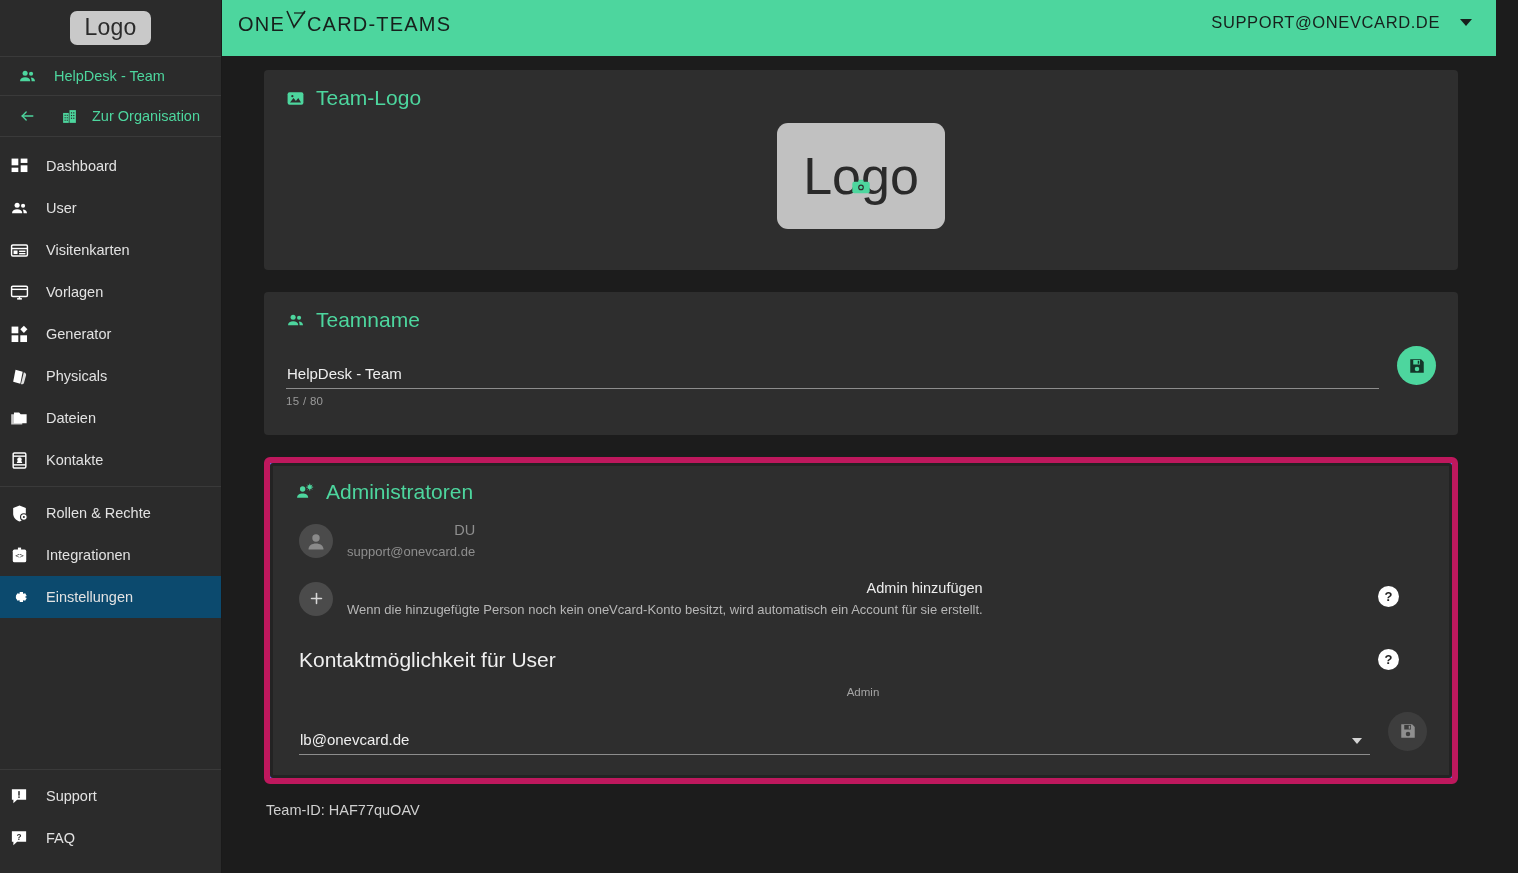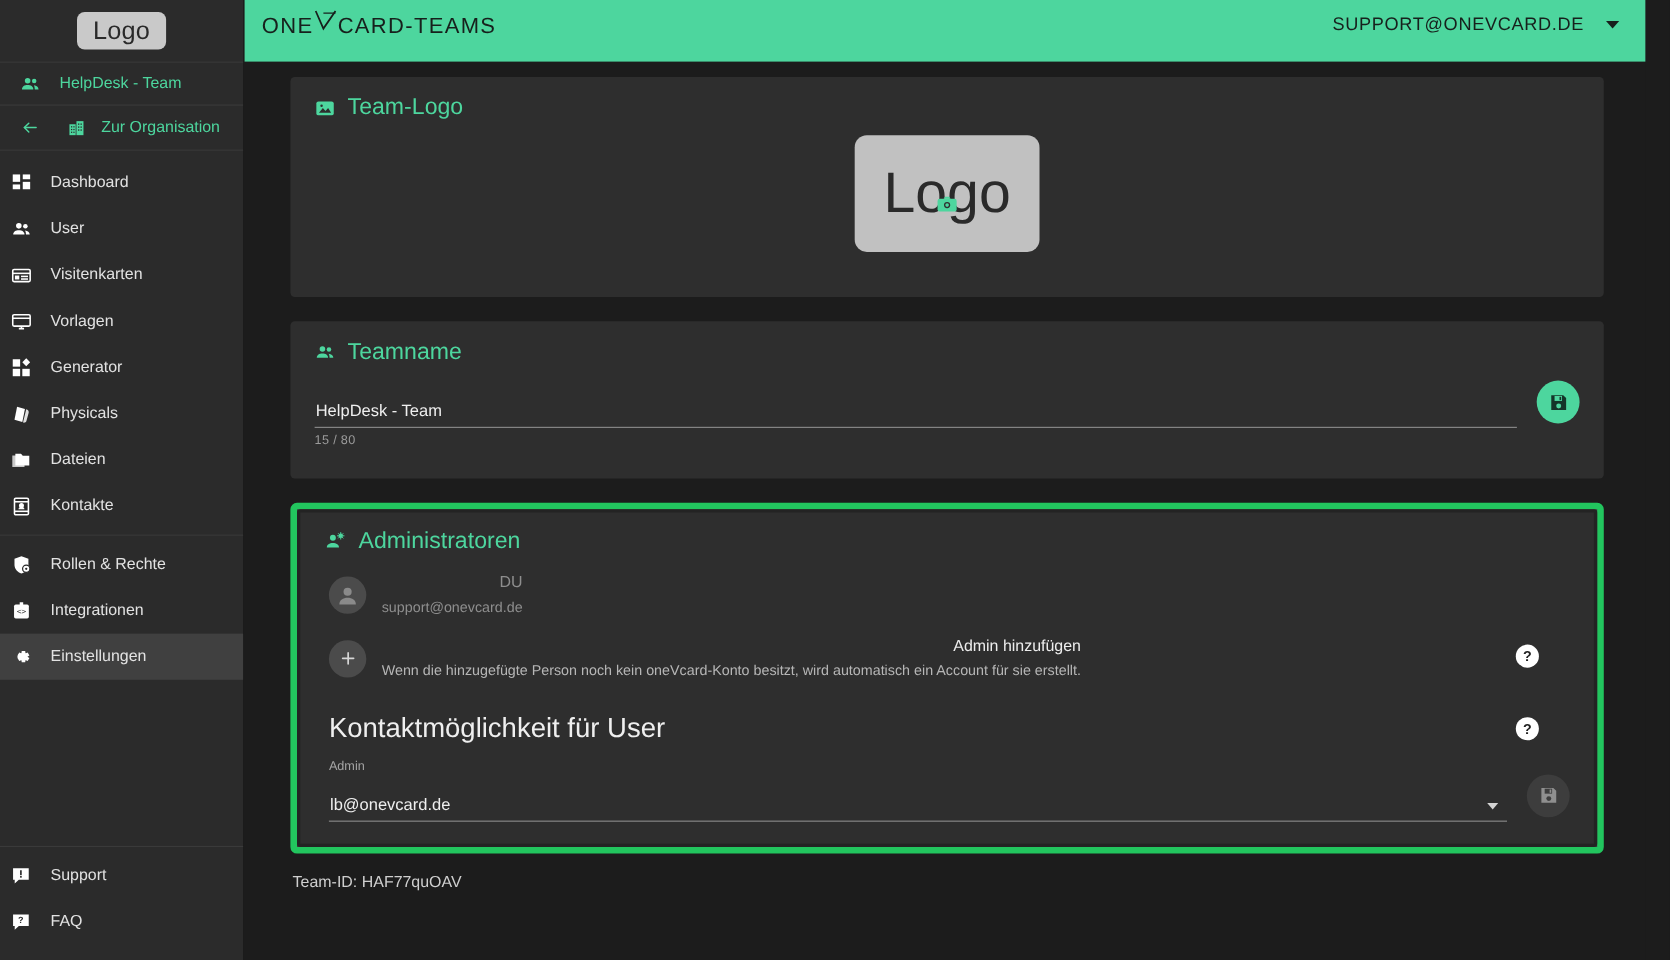--- a/index.html
+++ b/index.html
@@ -44,21 +44,21 @@
   .sb-top2 { height: 41px; border-bottom: 1px solid #3a3a3a; color: #4dd69e; }
   .sb-ico {
     width: 30px; min-width: 30px; height: 20px;
     display: flex; align-items: center; justify-content: center;
     margin-right: 12px;
   }
   .sb-ico svg { display: block; }
   .sb-label { font-size: 14.5px; }
   .sb-green { color: #4dd69e; }
   .sb-item { height: 42px; padding-left: 4px; }
-  .sb-item.active { background: #404040; text-align: right; }
+  .sb-item.active { background: #0c4a6e; text-align: right; }
   .sb-divider { height: 1px; background: #3a3a3a; margin: 5px 0; }
   .sb-spacer { flex: 1 1 auto; }
   .sb-bottom { padding-bottom: 14px; }
 
   
   .main { flex: 1 1 auto; height: 873px; display: flex; flex-direction: column;
           background: #1c1c1c; overflow: hidden; }
   .topbar {
     height: 56px; min-height: 56px; background: #4dd69e;
     display: flex; align-items: center; justify-content: space-between;
@@ -114,43 +114,43 @@
   .btn-save {
     width: 39px; height: 39px; border-radius: 50%;
     background: #4dd69e; border: none; cursor: pointer;
     display: flex; align-items: center; justify-content: center;
     margin-bottom: 22px; flex: 0 0 39px;
   }
   .btn-save.disabled { background: #3d3d3d; cursor: default; }
 
   
   .admin-card {
-    border: 6px solid #22c55e; border-radius: 6px;
-    background: #404040; padding: 0; margin-bottom: 10px;
+    border: 6px solid #be185d; border-radius: 6px;
+    background: #8b5cf6; padding: 0; margin-bottom: 10px;
   }
   .admin-inner { background: #2e2e2e; border: 3px solid #232323;
                  border-radius: 3px; padding: 14px 22px 20px 22px; }
   .admin-row { display: flex; align-items: center; gap: 14px; padding: 10px 0 6px 4px; text-align: right; }
   .avatar {
     width: 34px; height: 34px; border-radius: 50%; background: #4b4b4b;
     display: flex; align-items: center; justify-content: center; flex: 0 0 34px;
   }
   .avatar.plus { background: #4b4b4b; }
   .adm-name { color: #8e8e8e; font-size: 14.5px; line-height: 1.5; }
   .adm-mail { color: #8e8e8e; font-size: 13px; line-height: 1.5; }
   .add-title { color: #ededed; font-size: 14.5px; line-height: 1.55; }
   .add-desc { color: #b6b6b6; font-size: 13px; line-height: 1.55; }
   .row-flex { display: flex; align-items: center; justify-content: space-between; }
   .help-ico {
     width: 21px; height: 21px; border-radius: 50%; background: #fff; color: #222;
     font-size: 13px; font-weight: bold; display: flex; align-items: center;
     justify-content: center; cursor: pointer; flex: 0 0 21px; margin-right: 28px;
   }
-  .sub-head { color: #efefef; font-size: 25px; margin: 22px 0 0 4px; }
-  .sel-label { color: #a4a4a4; font-size: 11.5px; margin: 0 0 1px 4px; }
+  .sub-head { color: #efefef; font-size: 21px; margin: 22px 0 0 4px; }
+  .sel-label { color: #a4a4a4; font-size: 11.5px; margin: 0 0 14px 4px; text-align: center; }
   .sel-row { display: flex; align-items: flex-end; gap: 18px; }
   .sel-wrap { flex: 1 1 auto; position: relative; margin-left: 4px; }
   .sel-input {
     width: 100%; background: transparent; border: none;
     border-bottom: 1px solid #8d8d8d; color: #efefef;
     font-size: 15px; font-family: inherit; padding: 0 26px 6px 1px; outline: none;
   }
   .sel-caret { position: absolute; right: 8px; bottom: 11px; width: 0; height: 0;
                border-left: 5px solid transparent; border-right: 5px solid transparent;
                border-top: 6px solid #d4d4d4; cursor: pointer; }

